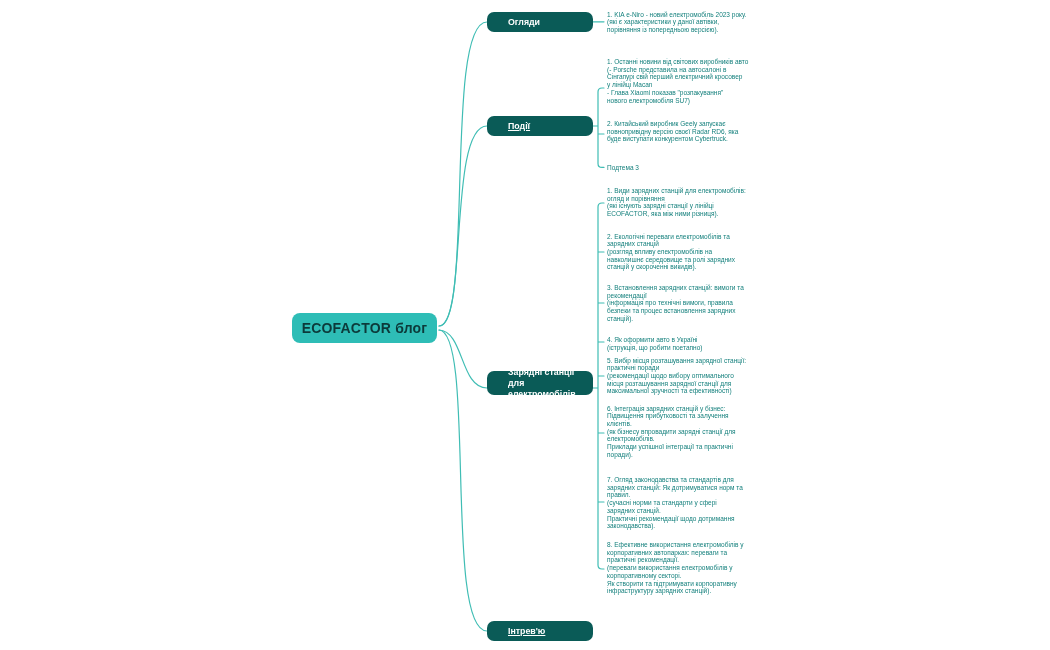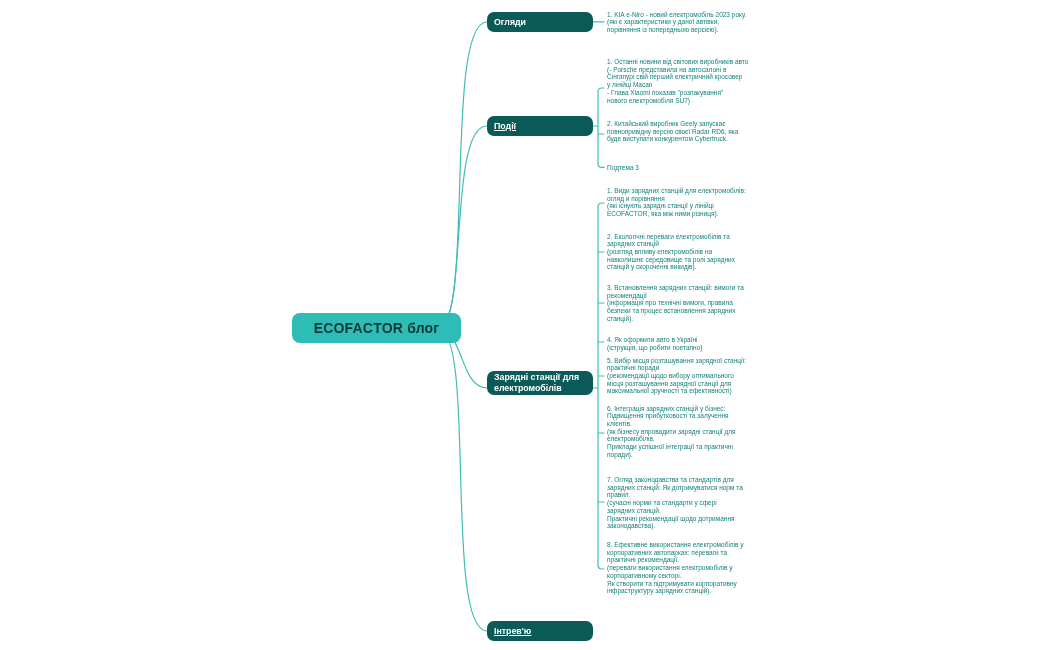--- a/index.html
+++ b/index.html
@@ -4,29 +4,29 @@
 <style>
   html,body{margin:0;padding:0;}
   body{
     width:1050px;height:650px;background:#ffffff;overflow:hidden;position:relative;
     font-family:"Liberation Sans", sans-serif;
   }
   .canvas{position:absolute;left:0;top:0;width:1050px;height:650px;}
   svg.links{position:absolute;left:0;top:0;width:1050px;height:650px;z-index:1;}
   svg.links path{fill:none;stroke:#3fbdb4;stroke-width:1.2;stroke-linecap:round;}
   .root-node{
-    position:absolute;left:292px;top:313px;width:169px;height:30px;z-index:2;
+    position:absolute;left:292px;top:313px;width:145px;height:30px;z-index:2;
     background:#2ebdb6;border-radius:8px;display:flex;align-items:center;justify-content:center;
     color:#0c3a3a;font-size:14px;font-weight:700;letter-spacing:.2px;
   }
   .branch-node{
     position:absolute;left:487px;width:106px;z-index:2;box-sizing:border-box;
     background:#0a5b57;border-radius:7px;display:flex;align-items:center;
     color:#ffffff;font-size:8.8px;font-weight:700;line-height:1.25;
-    padding:0 7px;
+    padding:0 21px;
   }
   .h1line{height:20px;}
   .h2line{height:24px;border-radius:7px;}
   .topic{
     position:absolute;left:607px;width:170px;z-index:2;
     color:#15807d;font-size:6.5px;line-height:7.7px;white-space:pre-line;
   }
 </style>
 </head>
 <body>

